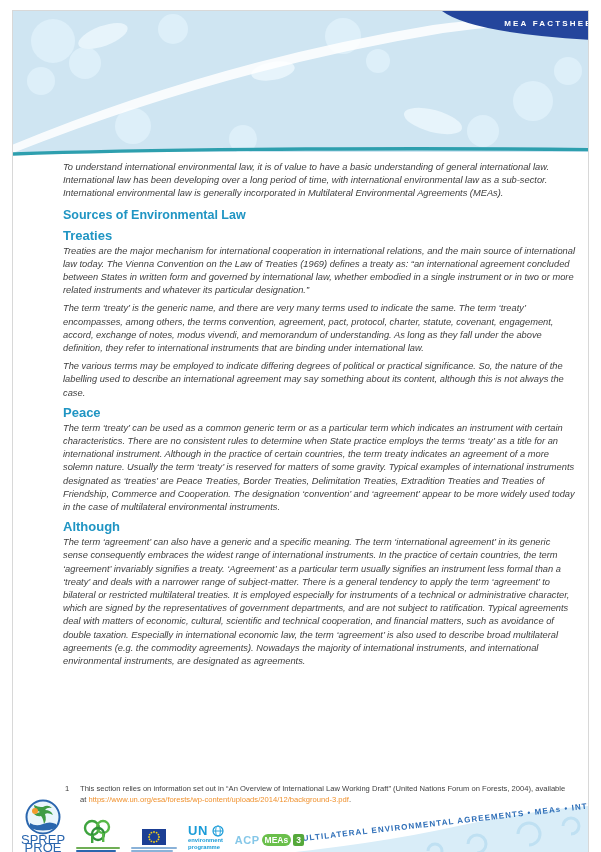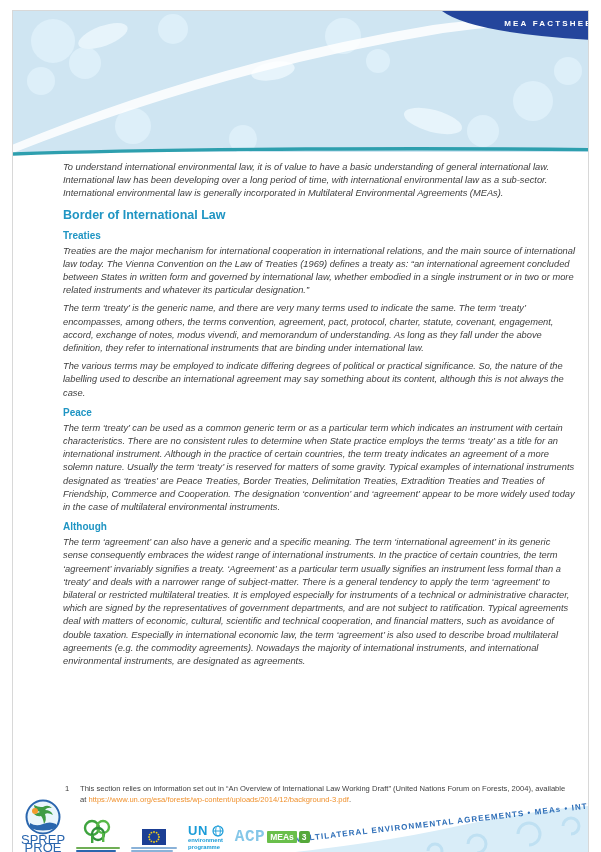--- a/index.html
+++ b/index.html
@@ -25,21 +25,21 @@
   }
   .page-title sup{font-size:9px;}
   .divider{position:absolute;top:134px;left:0;width:601px;height:14px;z-index:3;}
   
   .content{
     position:absolute;top:150px;left:50px;width:512px;
     color:#3f3f3f;font-size:9.3px;line-height:13.2px;text-align:left;
   }
   .content p{margin:0 0 5px 0;font-style:italic;}
   .content h2{margin:7px 0 4px 0;font-size:12.5px;line-height:15px;color:#2095c3;font-weight:bold;}
-  .content h3{margin:6px 0 3px 0;font-size:10px;line-height:13px;color:#2095c3;font-weight:bold;}
+  .content h3{margin:6px 0 3px 0;font-size:13px;line-height:13px;color:#2095c3;font-weight:bold;}
   
   .footnote{
     position:absolute;top:773px;left:52px;width:505px;display:flex;gap:7px;
     color:#3f3f3f;font-size:7.6px;line-height:10.5px;z-index:4;
   }
   .fn-num{flex:0 0 8px;}
   .fn-link{color:#f0912d;text-decoration:none;cursor:pointer;}
   
   .swirl{position:absolute;bottom:7px;right:0;z-index:1;}
   .diagonal-text{
@@ -52,22 +52,22 @@
   }
   .logo{display:flex;flex-direction:column;align-items:center;}
   .sprep-text{color:#2a66ae;font-weight:normal;font-size:13px;line-height:8px;text-align:center;margin-top:1px;}
   .micro-lines{display:flex;flex-direction:column;gap:1px;margin-top:2px;}
   .micro-lines i{display:block;height:2px;border-radius:1px;}
   .un-logo{display:flex;flex-direction:column;align-items:flex-start;margin-bottom:2px;}
   .un-top{display:flex;align-items:center;gap:4px;}
   .un-word{color:#1a9cd8;font-weight:bold;font-size:13px;line-height:13px;letter-spacing:0.5px;}
   .un-sub{color:#1a9cd8;font-size:5.8px;line-height:6.5px;font-weight:bold;}
   .acp-logo{display:flex;align-items:center;gap:2px;margin-bottom:6px;}
-  .acp-prefix{color:#85c7e8;font-weight:bold;font-size:16px;letter-spacing:0.5px;font-family:Liberation Mono, monospace;}
-  .acp-box{background:#6abf4b;color:#ffffff;font-weight:bold;font-size:8.5px;padding:1px 3px;border-radius:1px;}
+  .acp-prefix{color:#85c7e8;font-weight:bold;font-size:11px;letter-spacing:0.5px;}
+  .acp-box{background:#6abf4b;color:#ffffff;font-weight:bold;font-size:8.5px;padding:1px 3px;border-radius:6px;}
   .acp-num{background:#55a83a;color:#ffffff;font-weight:bold;font-size:8.5px;padding:1px 3px;border-radius:2px;}
   .bottom-bar{position:absolute;bottom:0;left:0;width:601px;height:7px;background:#1c3168;z-index:5;}
 </style>
 </head>
 <body>
 
 <div class="page">
 
   <div class="header">
     <svg class="pattern" width="601" height="141" viewBox="0 0 601 141">
@@ -101,21 +101,21 @@
 
   </div>
 
   <svg class="divider" viewBox="0 0 601 14">
     <path d="M0 9 C 150 3.5, 430 2.5, 601 5" fill="none" stroke="#2e9fae" stroke-width="3.4"></path>
   </svg>
 
   <main class="content">
     <p>To understand international environmental law, it is of value to have a basic understanding of general international law. International law has been developing over a long period of time, with international environmental law as a sub-sector. International environmental law is generally incorporated in Multilateral Environmental Agreements (MEAs).</p>
 
-    <h2>Border of International Law</h2>
+    <h2>Sources of Environmental Law</h2>
 
     <h3>Treaties</h3>
     <p>Treaties are the major mechanism for international cooperation in international relations, and the main source of international law today. The Vienna Convention on the Law of Treaties (1969) defines a treaty as: “an international agreement concluded between States in written form and governed by international law, whether embodied in a single instrument or in two or more related instruments and whatever its particular designation.”</p>
     <p>The term ‘treaty’ is the generic name, and there are very many terms used to indicate the same. The term ‘treaty’ encompasses, among others, the terms convention, agreement, pact, protocol, charter, statute, covenant, engagement, accord, exchange of notes, modus vivendi, and memorandum of understanding. As long as they fall under the above definition, they refer to international instruments that are binding under international law.</p>
     <p>The various terms may be employed to indicate differing degrees of political or practical significance. So, the nature of the labelling used to describe an international agreement may say something about its content, although this is not always the case.</p>
 
     <h3>Peace</h3>
     <p>The term ‘treaty’ can be used as a common generic term or as a particular term which indicates an instrument with certain characteristics. There are no consistent rules to determine when State practice employs the terms ‘treaty’ as a title for an international instrument. Although in the practice of certain countries, the term treaty indicates an agreement of a more solemn nature. Usually the term ‘treaty’ is reserved for matters of some gravity. Typical examples of international instruments designated as ‘treaties’ are Peace Treaties, Border Treaties, Delimitation Treaties, Extradition Treaties and Treaties of Friendship, Commerce and Cooperation. The designation ‘convention’ and ‘agreement’ appear to be more widely used today in the case of multilateral environmental instruments.</p>
 
     <h3>Although</h3>

